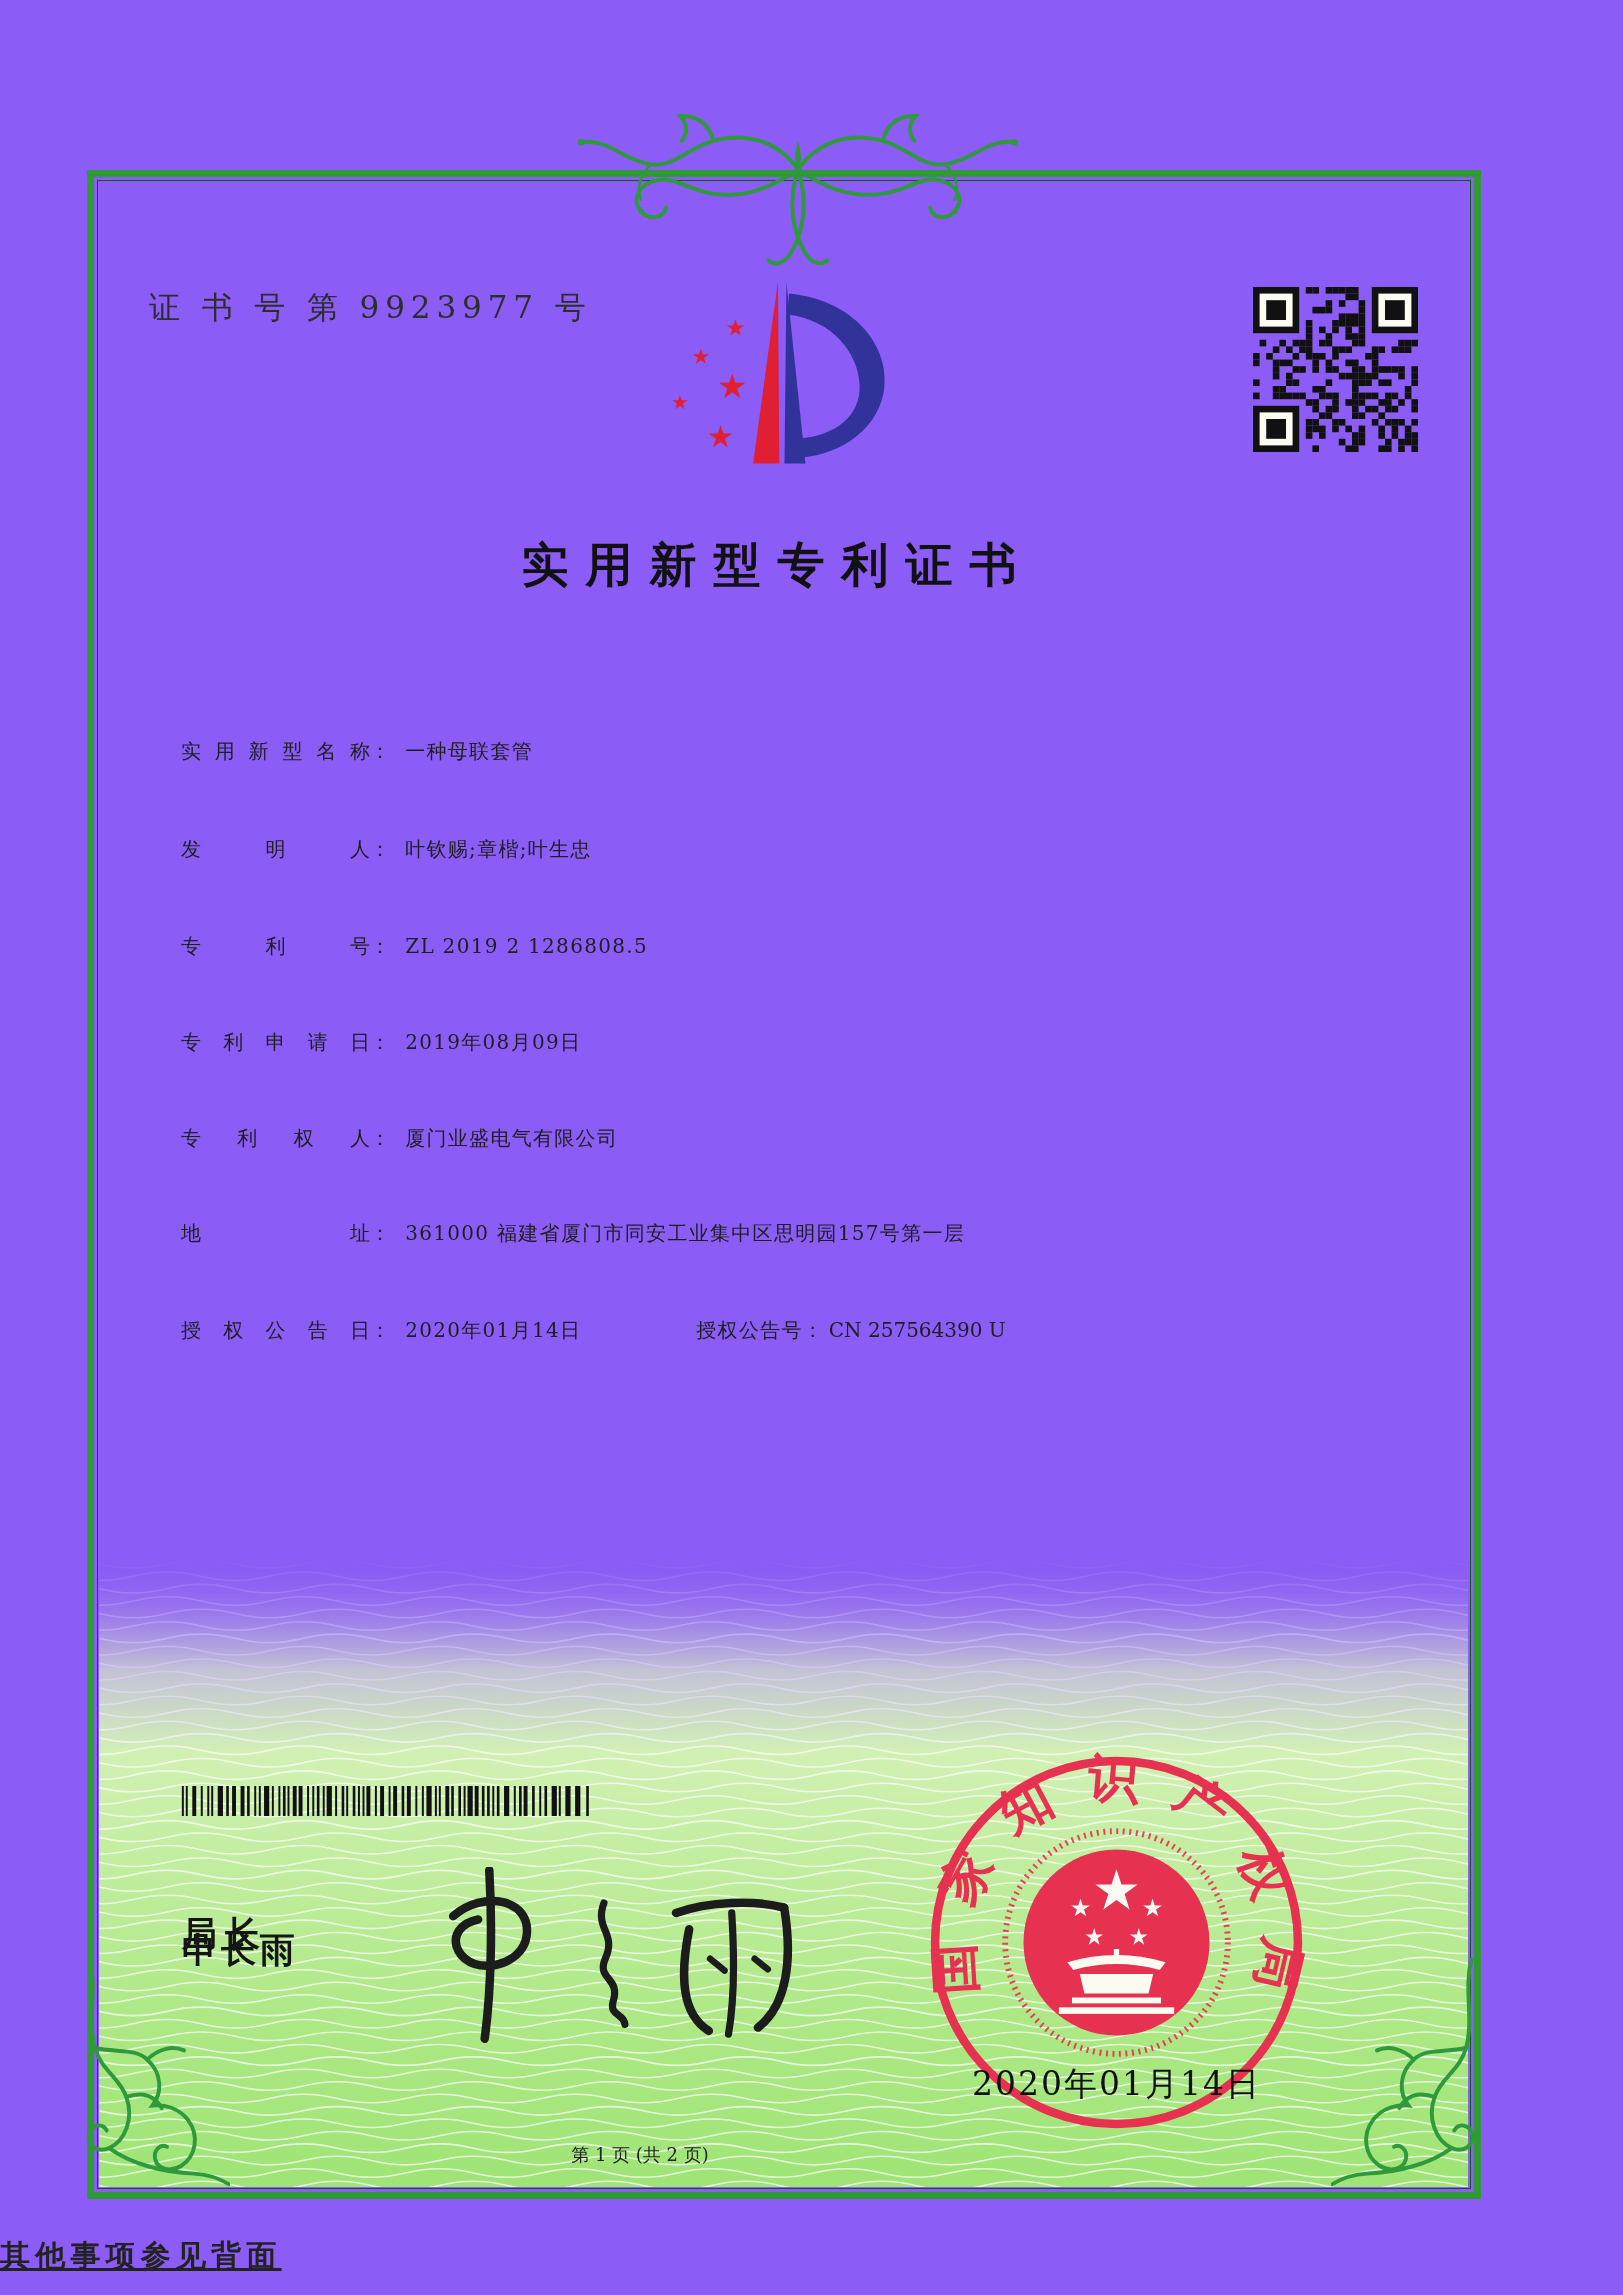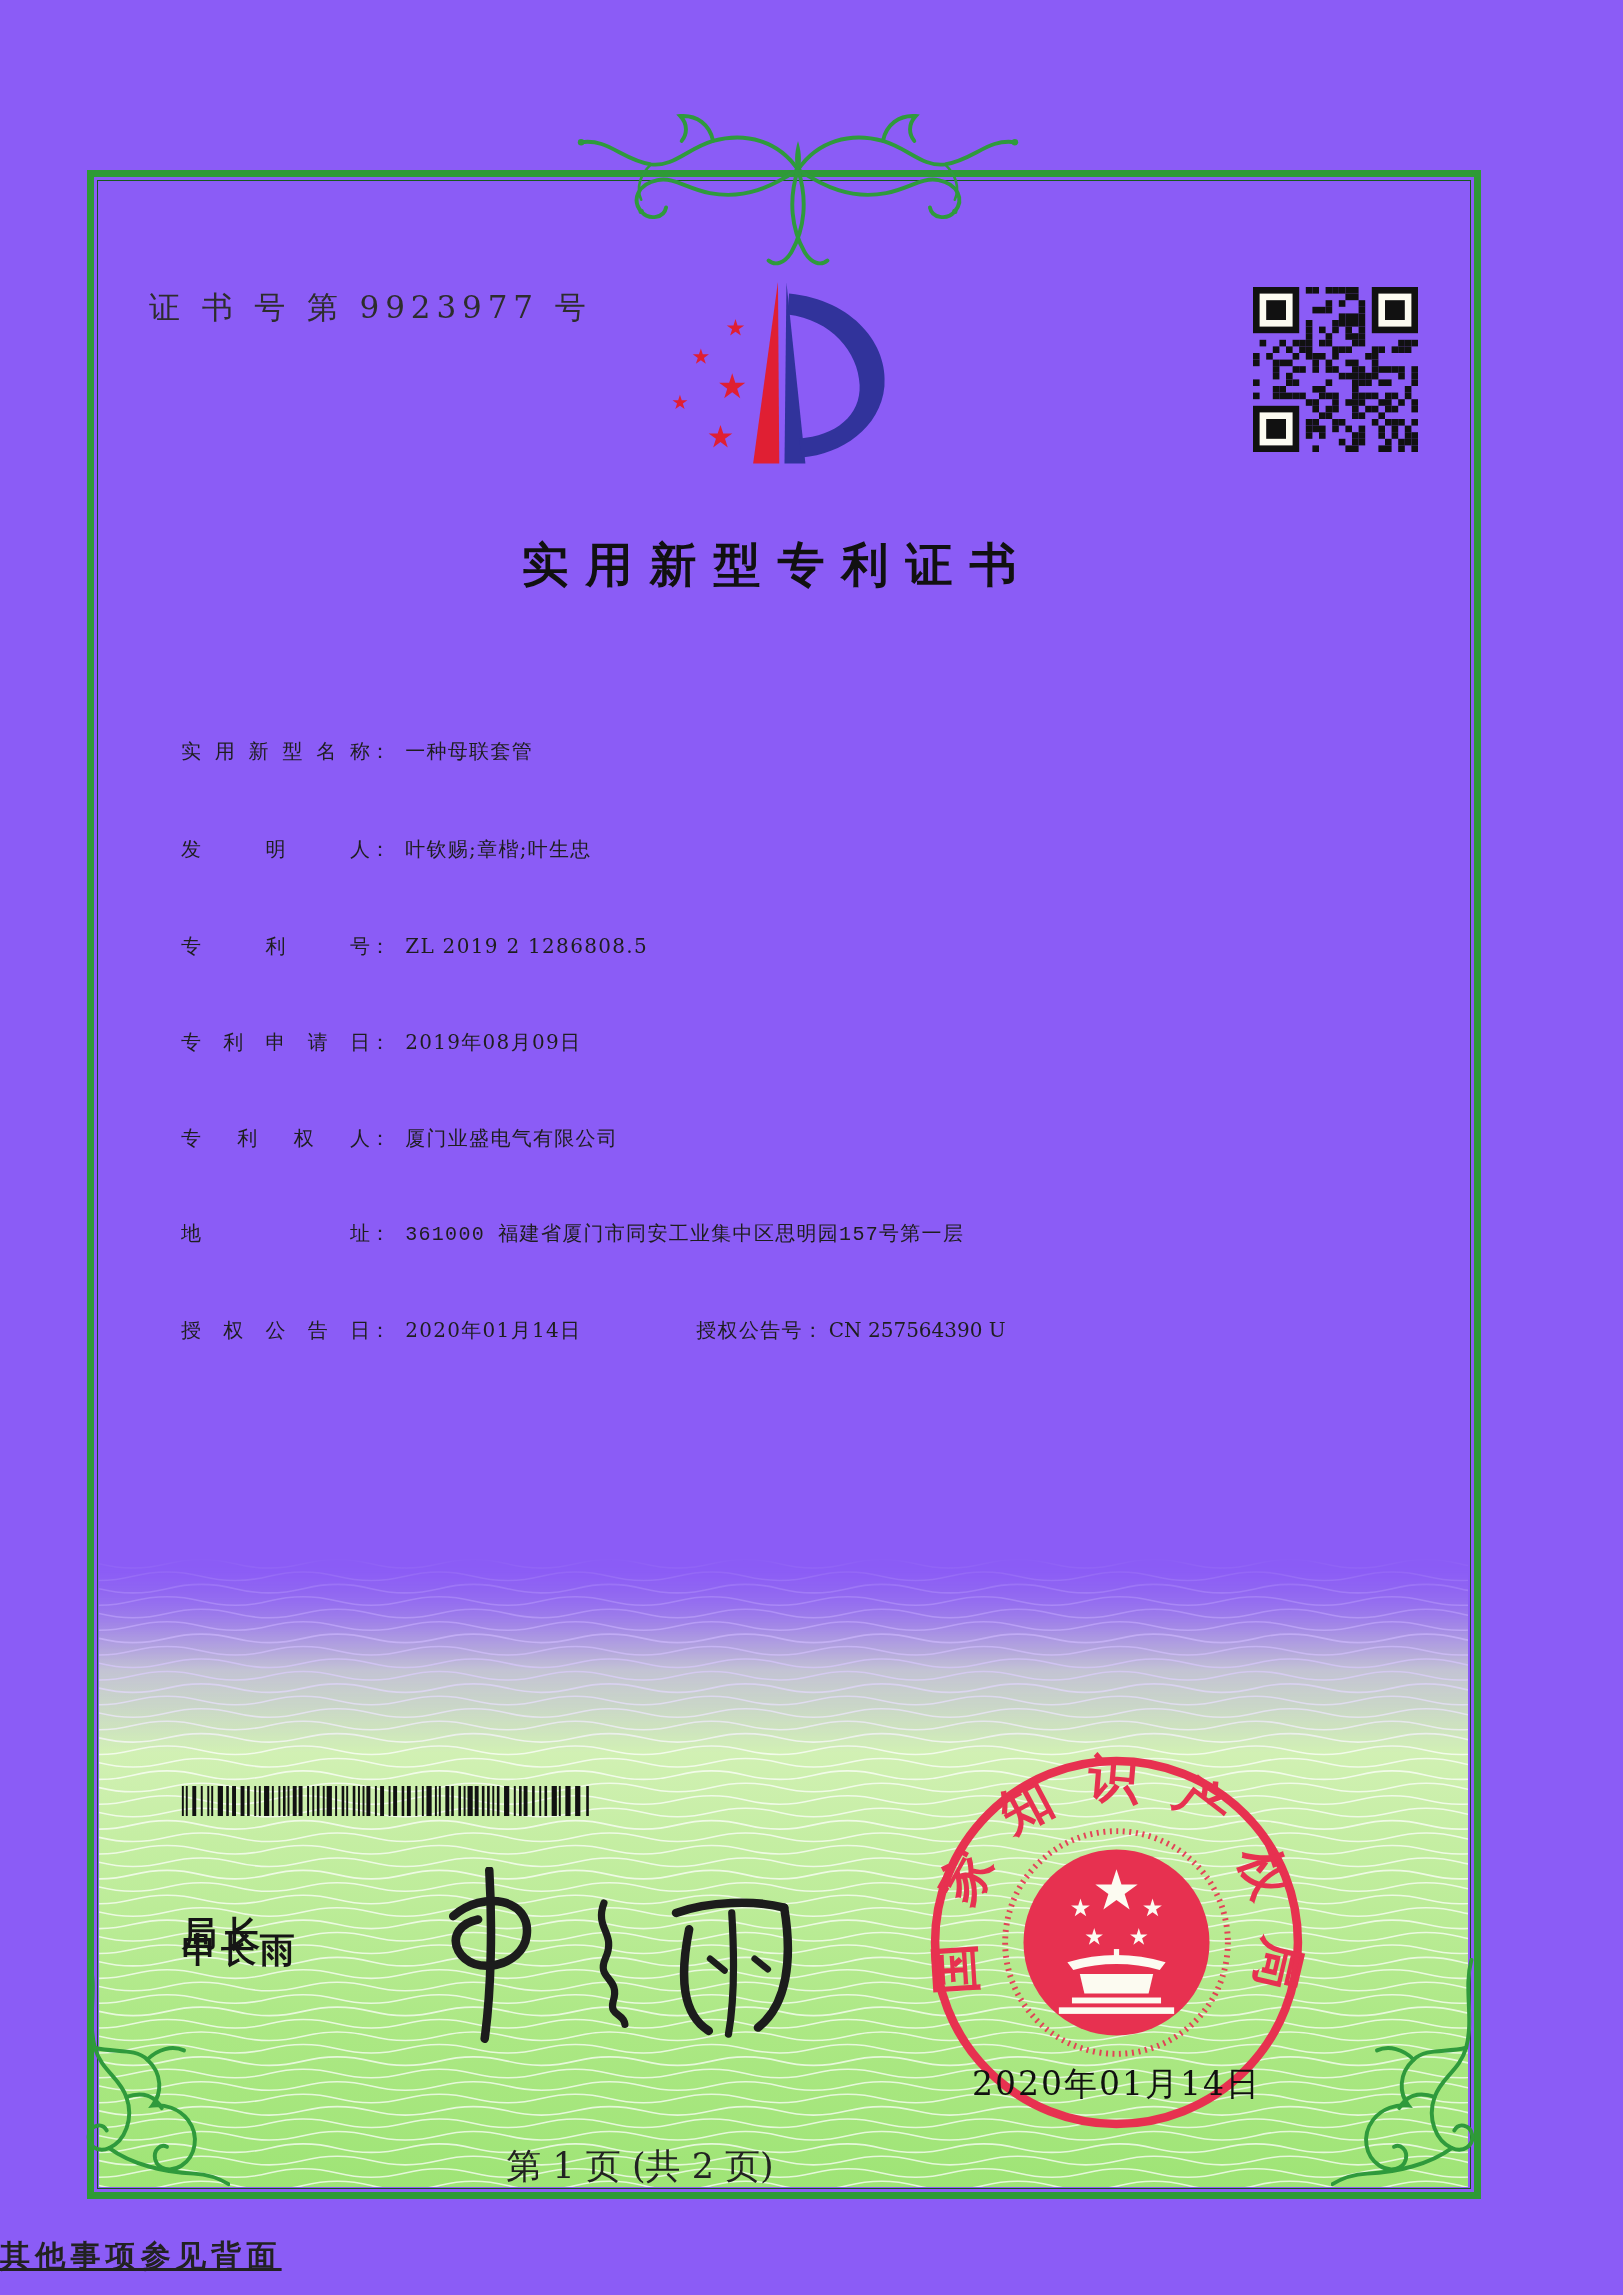--- a/index.html
+++ b/index.html
@@ -15,37 +15,37 @@
         -webkit-mask-image:linear-gradient(180deg,transparent 0,rgba(0,0,0,.55) 79px,#000 196px);
         mask-image:linear-gradient(180deg,transparent 0,rgba(0,0,0,.55) 79px,#000 196px);}
   .band svg{position:absolute;left:0;top:0;}
   .cert-no{position:absolute;left:149px;top:287px;font-size:31px;letter-spacing:5.9px;color:#2d2d2d;z-index:3;white-space:nowrap;}
   .logo{position:absolute;left:645px;top:274px;z-index:3;}
   .qr{position:absolute;left:1253px;top:287px;z-index:3;}
   .title{position:absolute;left:87px;top:534px;width:1381px;text-align:center;
          font-size:47px;font-weight:700;letter-spacing:17px;color:#111;z-index:3;white-space:nowrap;}
   .fields{position:absolute;left:177px;top:738px;width:1296px;z-index:3;}
   .frow{position:absolute;left:4px;font-size:20px;white-space:nowrap;color:#1e1e1e;}
-  .r1{top:0;} .r2{top:98px;} .r3{top:195px;} .r4{top:291px;} .r5{top:387px;} .r6{top:482px;font-family:Liberation Mono, monospace;} .r7{top:579px;}
+  .r1{top:0;} .r2{top:98px;} .r3{top:195px;} .r4{top:291px;} .r5{top:387px;} .r6{top:482px;} .r7{top:579px;}
   .flabel{display:inline-block;width:189px;text-align:justify;text-align-last:justify;}
   .fcolon{display:inline-block;width:26px;}
   .fvalue{margin-left:9.2px;letter-spacing:1.3px;}
   .grant{margin-left:115px;}
   .glabel{letter-spacing:1.3px;}
   .paras{position:absolute;left:177px;top:1382px;width:1223px;font-size:30px;line-height:46px;
          text-align:justify;color:#1f1f1f;z-index:3;}
   .paras p{margin:0;text-indent:2em;}
   .barcode{position:absolute;left:181px;top:1786px;z-index:3;}
   .director{position:absolute;left:182px;top:1911px;font-size:35px;font-weight:700;letter-spacing:7.9px;color:#151515;z-index:3;}
   .director-name{position:absolute;left:182px;top:1927px;font-size:35px;font-weight:700;letter-spacing:3.9px;color:#151515;z-index:3;}
   .signature{position:absolute;left:427px;top:1867px;z-index:4;}
   .seal{position:absolute;left:920px;top:1746px;z-index:4;}
   .seal-date{position:absolute;left:920px;top:2062px;width:393px;text-align:center;
              font-size:33px;letter-spacing:2px;color:#101010;z-index:5;white-space:nowrap;}
-  .page-num{position:absolute;left:87px;top:2143px;width:1106px;text-align:center;font-size:35px;color:#222;z-index:5;}
+  .page-num{position:absolute;left:87px;top:2143px;width:1106px;text-align:center;font-size:18px;color:#222;z-index:5;}
   .back-note{position:absolute;left:0;top:2236px;width:1283px;text-align:left;font-size:30px;
              font-weight:600;letter-spacing:5.2px;color:#222;z-index:3;text-decoration:underline;}
   .orn-top{position:absolute;left:556px;top:103px;z-index:3;}
   .orn-bl{position:absolute;left:79px;top:1956px;z-index:3;}
   .orn-br{position:absolute;left:1331px;top:1956px;z-index:3;}
 </style>
 </head>
 <body>
 
 <div id="page">

